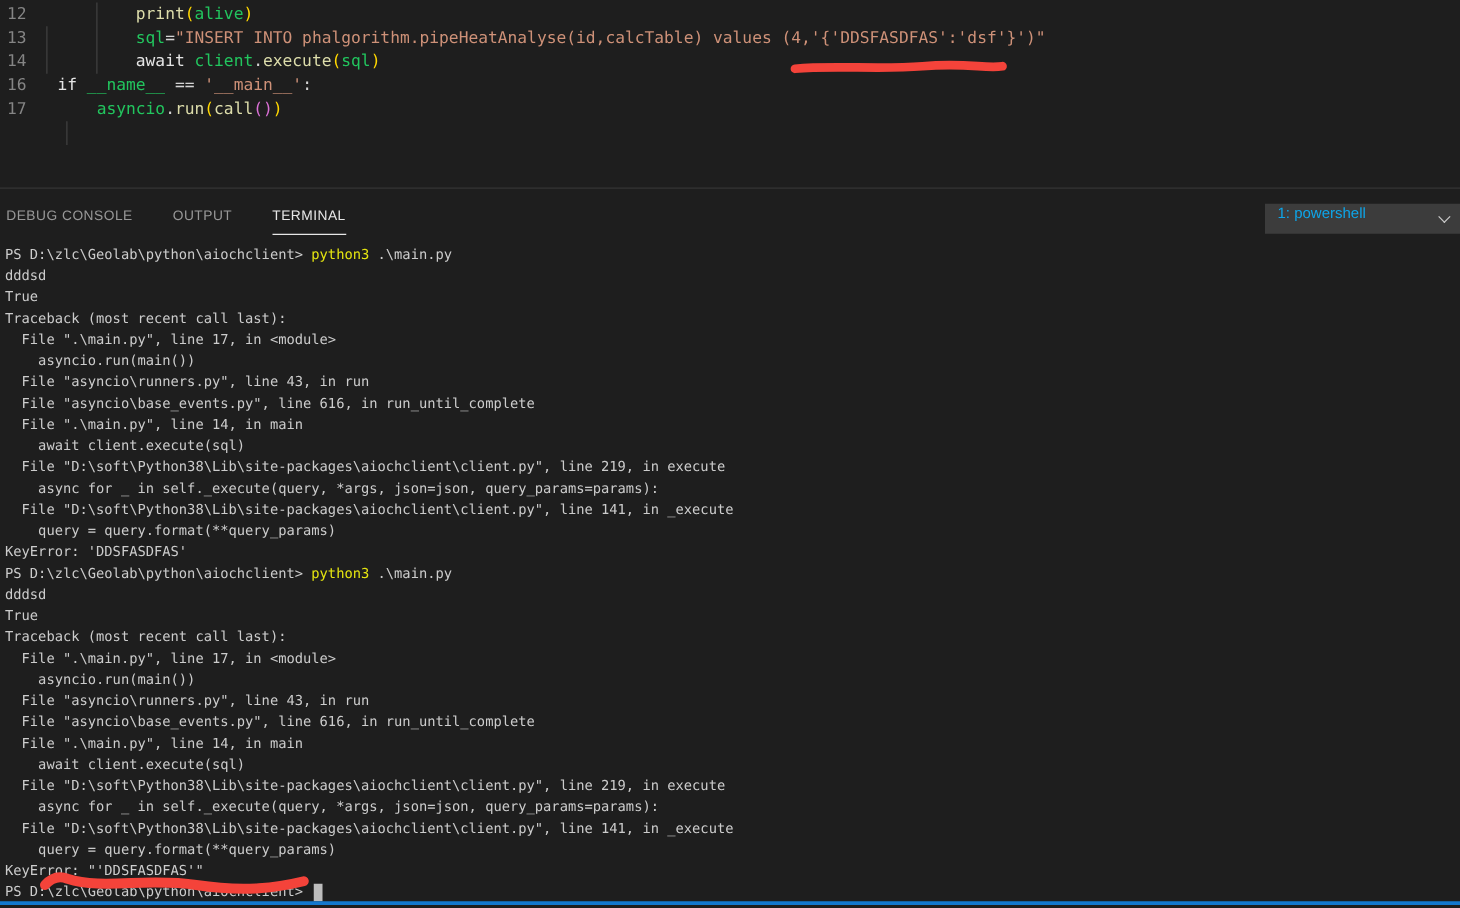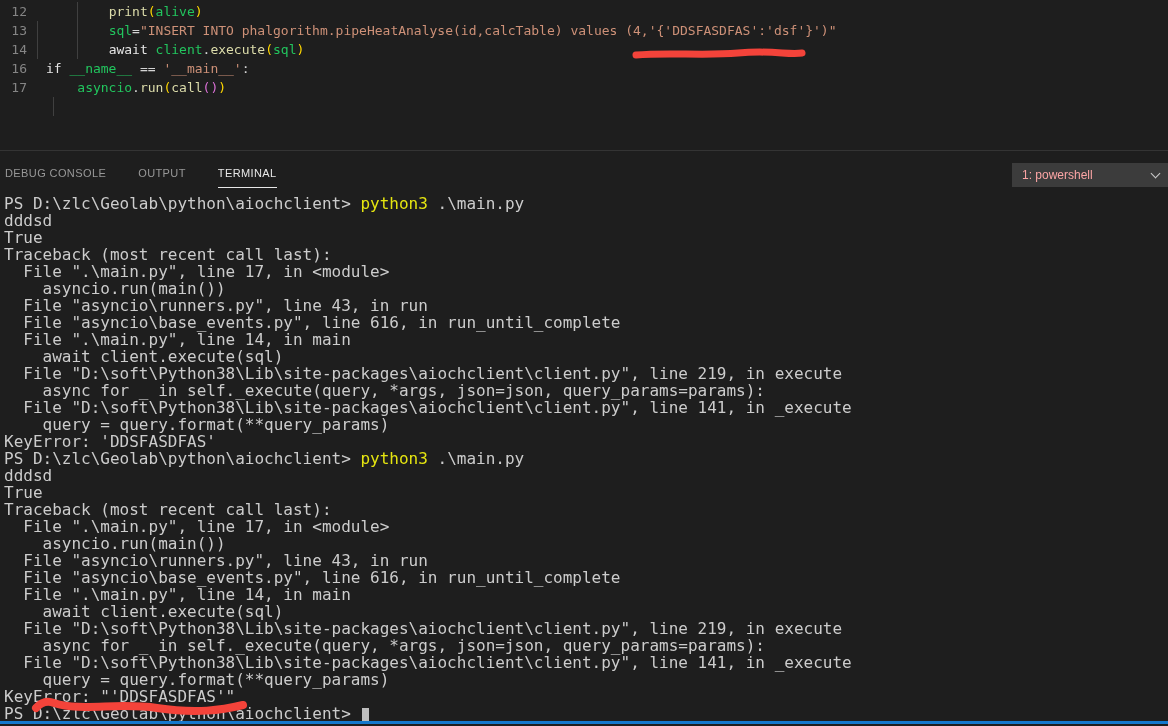--- a/index.html
+++ b/index.html
@@ -3,47 +3,47 @@
 <meta charset="utf-8">
 <style>
   html,body{margin:0;padding:0;}
   body{
     width:1168px;height:726px;position:relative;overflow:hidden;
     background:#1e1e1e;font-family:"DejaVu Sans Mono",monospace;
   }
   
   .editor{position:absolute;top:0;left:0;right:0;height:150px;padding-top:2px;box-sizing:border-box;}
   .code-row{display:flex;height:19px;line-height:19px;font-size:13px;white-space:pre;}
-  .gutter{width:27px;flex:none;text-align:right;color:#858585;}
+  .gutter{width:27px;flex:none;text-align:center;color:#858585;}
   .code{padding-left:19px;white-space:pre;color:#d4d4d4;}
   .c-p{color:#d4d4d4}.c-op{color:#d4d4d4}
   .c-fn{color:#dcdcaa}
   .c-var{color:#22c55e}
   .c-kw{color:#e5e5e5}
   .c-str{color:#ce9178}
   .c-b1{color:#ffd700}
   .c-b2{color:#da70d6}
   .indent-guide{position:absolute;width:1px;background:#404040;}
   
   .panel{position:absolute;top:150px;left:0;right:0;bottom:0;border-top:1px solid #343434;box-sizing:border-box;}
   .panel-header{height:44px;display:flex;align-items:center;padding-left:5px;column-gap:23px;
     font-family:"Liberation Sans",sans-serif;gap:32px;}
   .tab{position:relative;height:44px;display:flex;align-items:center;gap:6px;
     font-size:11px;letter-spacing:.4px;color:#989898;cursor:pointer;}
   .tab.active{color:#e7e7e7;}
   .tab.active::after{content:'';position:absolute;left:0;right:0;bottom:7px;height:1px;background:#e7e7e7;}
   .badge{background:#4d4d4d;color:#ffffff;border-radius:50%;width:17px;height:17px;
     font-size:10px;display:flex;align-items:center;justify-content:center;}
   .term-select{position:absolute;top:12px;right:0;width:156px;height:24px;background:#3c3c3c;
-    color:#fca5a5;font-family:"Liberation Sans",sans-serif;font-size:12px;
-    display:flex;align-items:center;padding-left:10px;box-sizing:border-box;cursor:pointer;}
+    color:#0ea5e9;font-family:"Liberation Sans",sans-serif;font-size:12px;
+    display:flex;align-items:flex-start;padding-left:10px;box-sizing:border-box;cursor:pointer;}
   .chev{position:absolute;right:9px;top:7px;width:6px;height:6px;
     border-right:1px solid #cccccc;border-bottom:1px solid #cccccc;transform:rotate(45deg);}
   
-  .terminal{position:absolute;top:44px;left:0;right:0;bottom:0;padding-left:4px;font-size:16px;overflow:hidden;}
+  .terminal{position:absolute;top:44px;left:0;right:0;bottom:0;padding-left:4px;font-size:11px;overflow:hidden;}
   .t-line{height:17px;line-height:17px;white-space:pre;}
   .c-t{color:#cccccc}
   .c-cmd{color:#e5e510}
   .cursor{display:inline-block;width:7px;height:14px;background:#bdbdbd;vertical-align:middle;margin-left:2px;}
   
   .marker{position:absolute;pointer-events:none;}
   .status-border{position:absolute;left:0;right:0;top:721px;height:3px;background:#1478cd;}
 </style>
 </head>
 <body>

